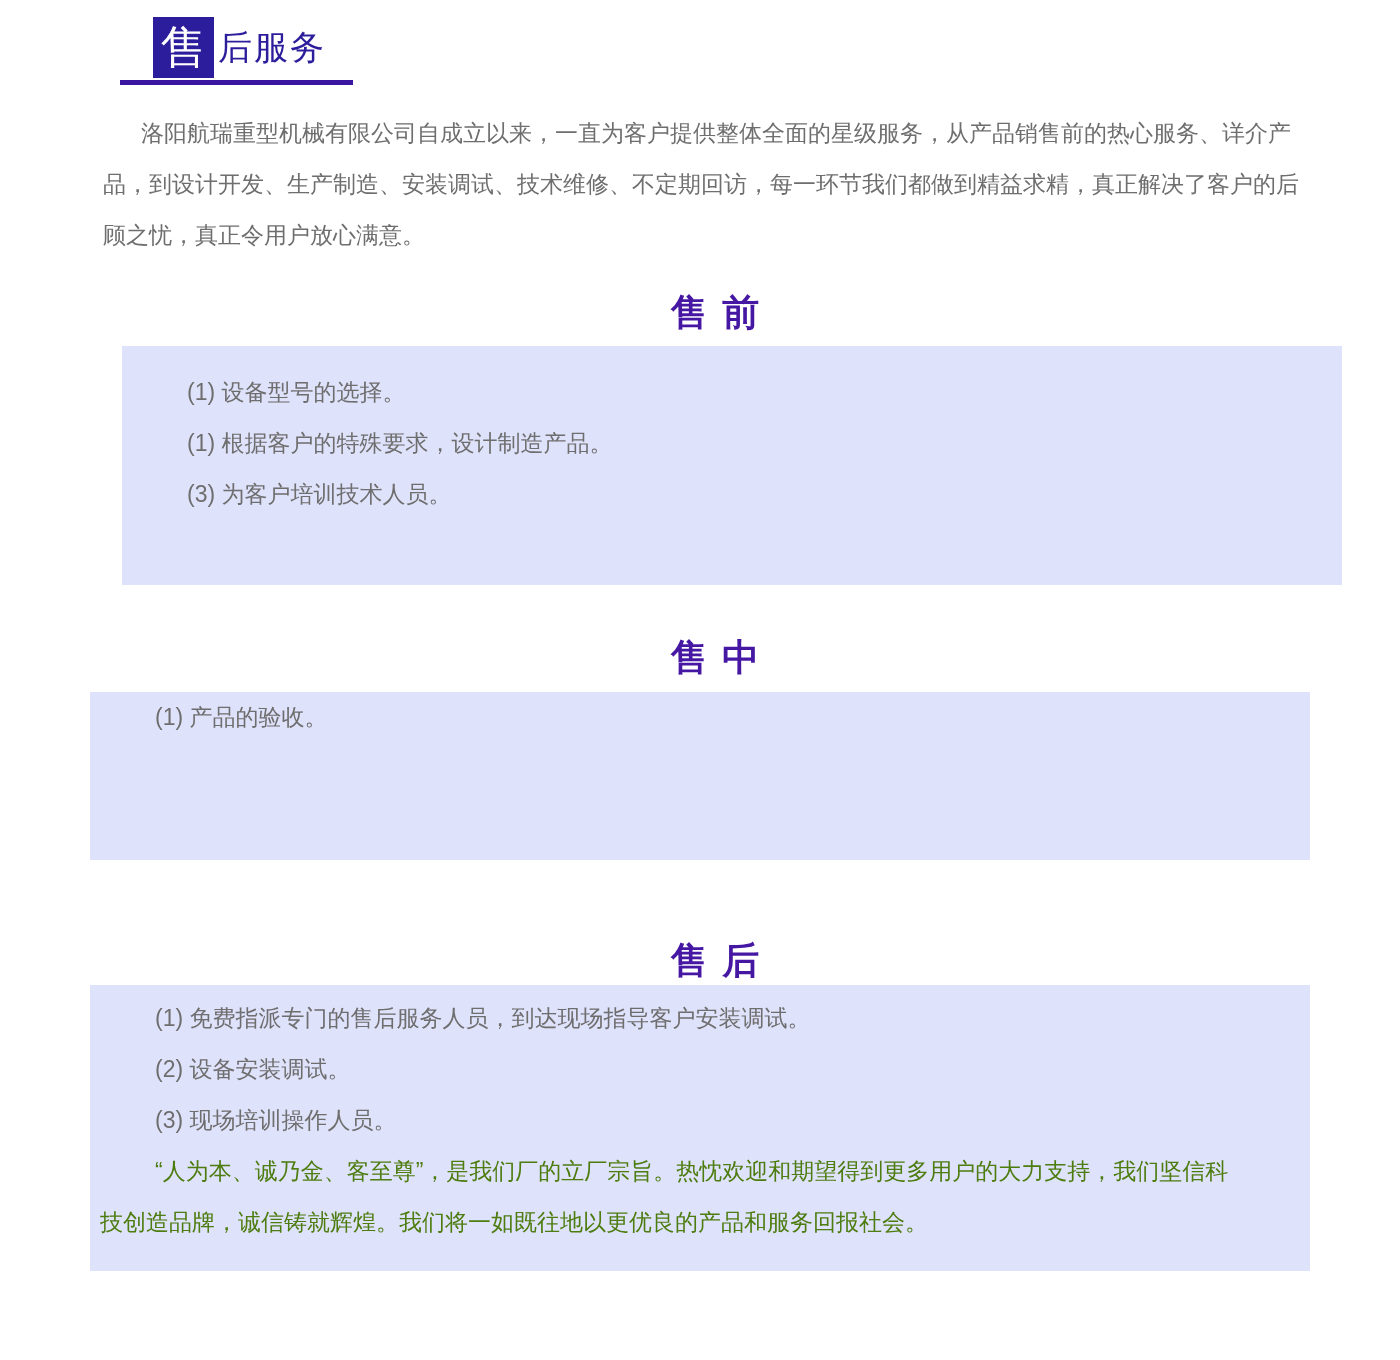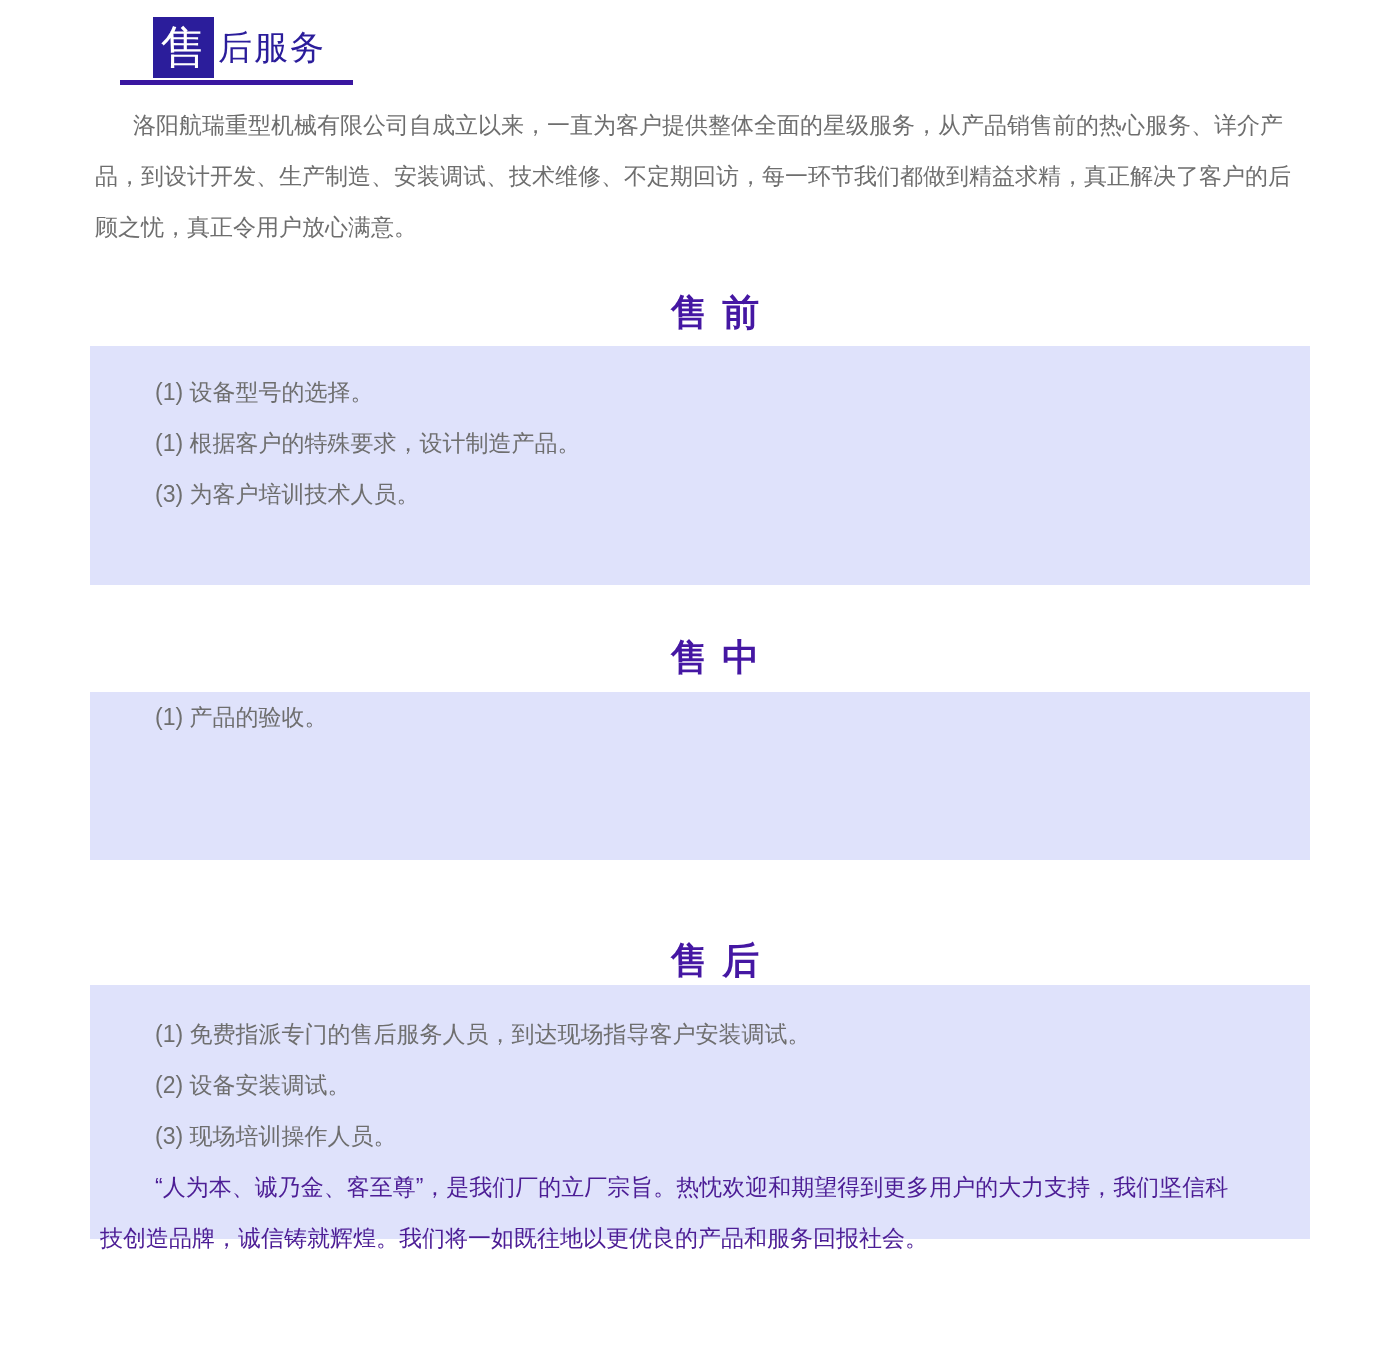--- a/index.html
+++ b/index.html
@@ -54,21 +54,21 @@
   
   .intro {
     position: absolute;
     top: 100px;
     left: 95px;
     width: 1215px;
     font-size: 23px;
     line-height: 51px;
     color: #6e6e6e;
     text-indent: 38px;
-    margin: 0;
+    margin: 8px;
   }
 
   
   .section-heading {
     position: absolute;
     left: 90px;
     width: 1220px;
     margin: 16px;
     text-align: center;
     font-size: 37px;
@@ -81,39 +81,39 @@
   .heading-aftersale{ top: 920px; }
 
   
   .service-box {
     position: absolute;
     left: 90px;
     width: 1220px;
     background: #dfe2fb;
     box-sizing: border-box;
   }
-  .box-presale   { top: 346px; height: 239px; padding-top: 21px; }
+  .box-presale   { top: 346px; height: 239px; padding-top: 21px; margin-left: 32px; }
   .box-midsale   { top: 692px; height: 168px; }
-  .box-aftersale { top: 985px; height: 254px; padding-top: 24px; }
+  .box-aftersale { top: 985px; height: 286px; padding-top: 8px; }
 
   .item {
     padding-left: 65px;
     padding-right: 70px;
     font-size: 23px;
     line-height: 51px;
     color: #6e6e6e;
   }
   .closing {
     margin: 0;
     padding-left: 10px;
     padding-right: 75px;
     text-indent: 55px;
     font-size: 23px;
     line-height: 51px;
-    color: #4c1d95;
+    color: #4d7c0f;
   }
 </style>
 </head>
 <body>
 
 <div class="page">
 
   <div class="title-block">
     <span class="title-first-char">售</span>
     <span class="title-rest">后服务</span>

